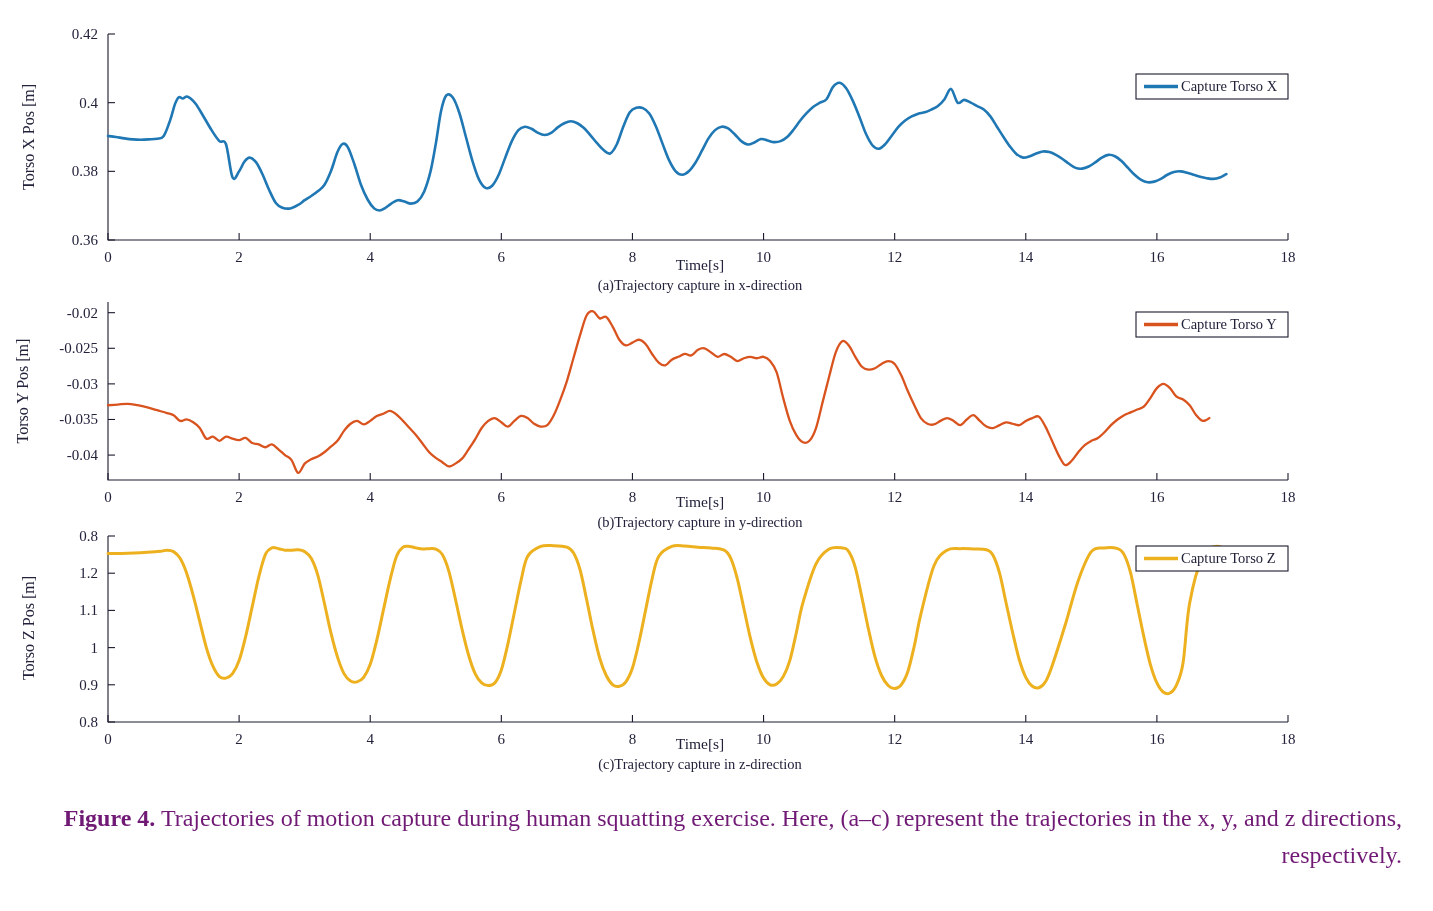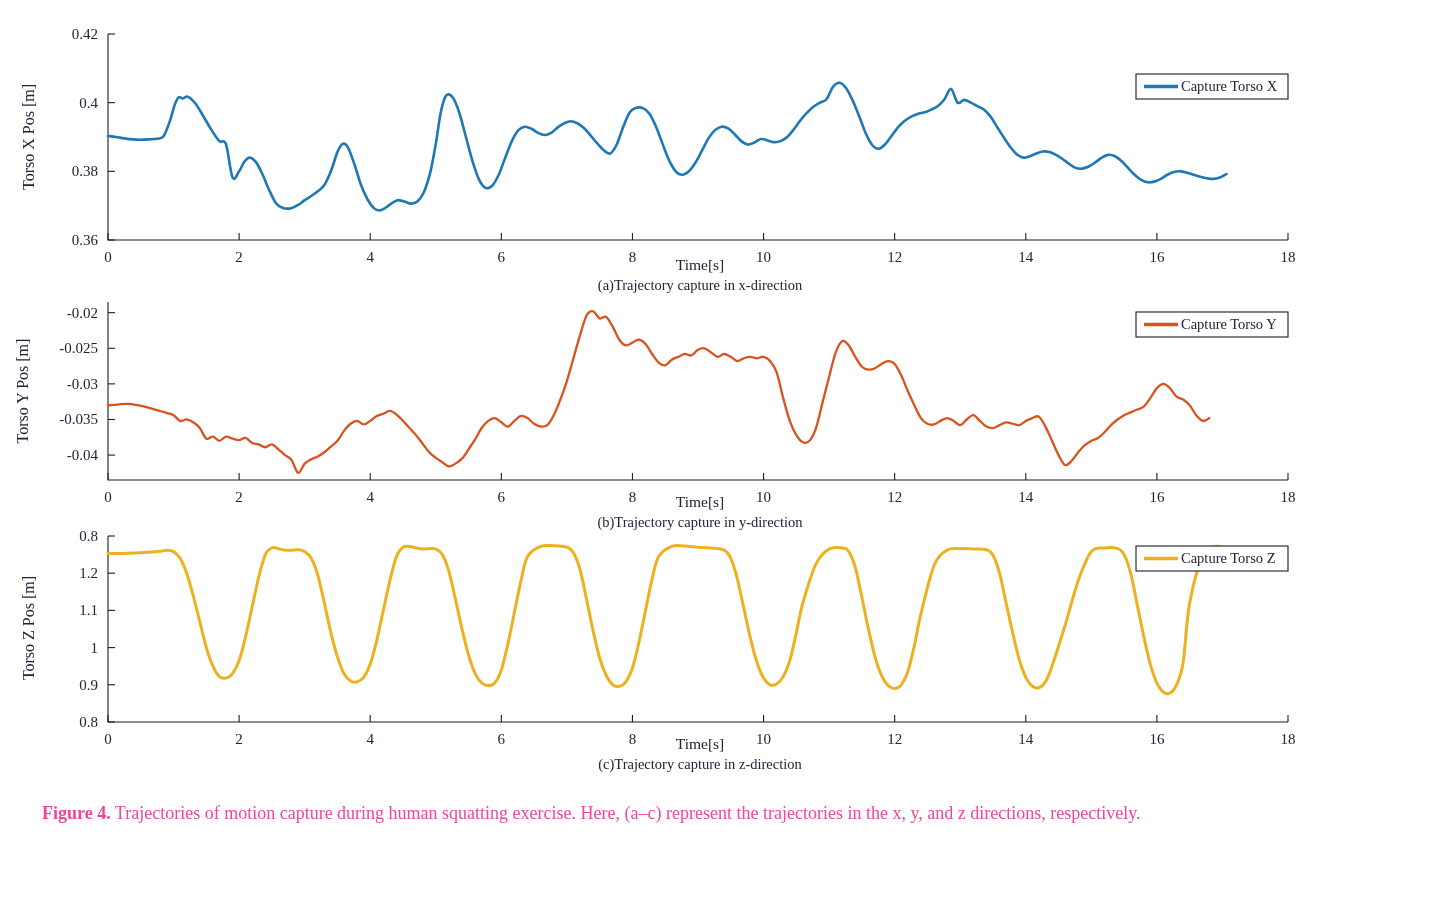--- a/index.html
+++ b/index.html
@@ -21,22 +21,23 @@
   .ticklabel.yt{text-anchor:end;}
   .axistitle{font-family:"Liberation Serif",serif;font-size:15.5px;fill:#22223b;text-anchor:middle;}
   .subcap{font-family:"Liberation Serif",serif;font-size:14.5px;fill:#22223b;text-anchor:middle;}
   .ylabel{font-family:"Liberation Serif",serif;font-size:16px;fill:#22223b;text-anchor:middle;}
   .trace{fill:none;stroke-linejoin:round;stroke-linecap:round;}
   .legend-box{fill:#ffffff;stroke:#1a1a2e;stroke-width:1.1;}
   .legend-text{font-family:"Liberation Serif",serif;font-size:14.5px;fill:#22223b;dominant-baseline:middle;}
   .legend-swatch{stroke-width:3.6;stroke-linecap:butt;}
   .caption{
     position:absolute;left:42px;top:800px;width:1360px;
-    font-family:"Liberation Serif",serif;font-size:18px;line-height:1.55;
-    color:#ec4899;
+    font-family:"Liberation Serif",serif;font-size:24px;line-height:1.55;
+    color:#701a75;
+    text-align:right;
   }
   .caption b{font-weight:bold;}
 </style>
 </head>
 <body>
 
 <div class="figure-wrap">
 
   <div class="panel" id="panel-a">
     <svg width="1433" height="270">

